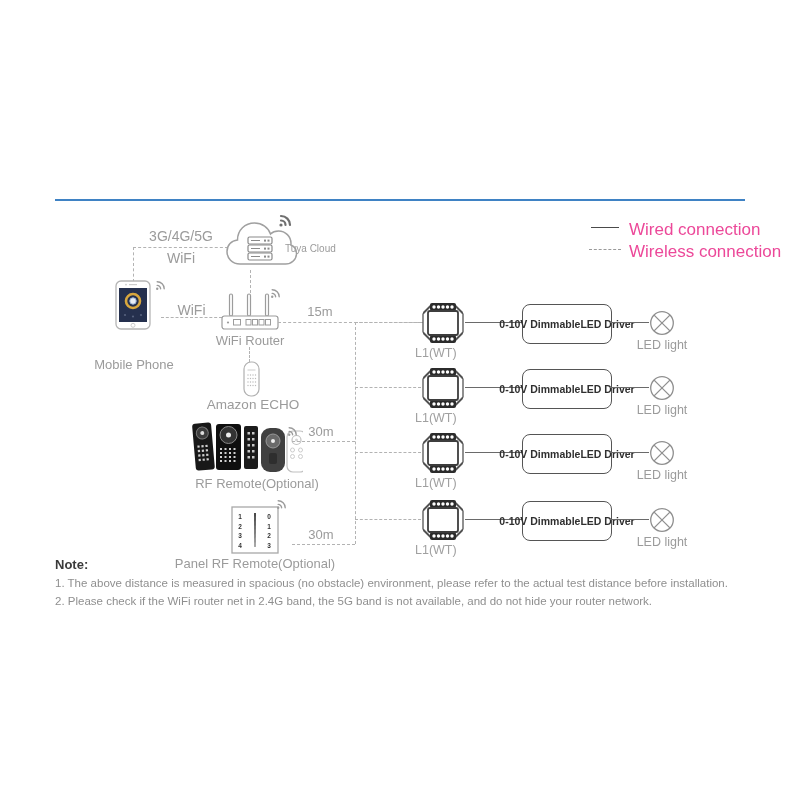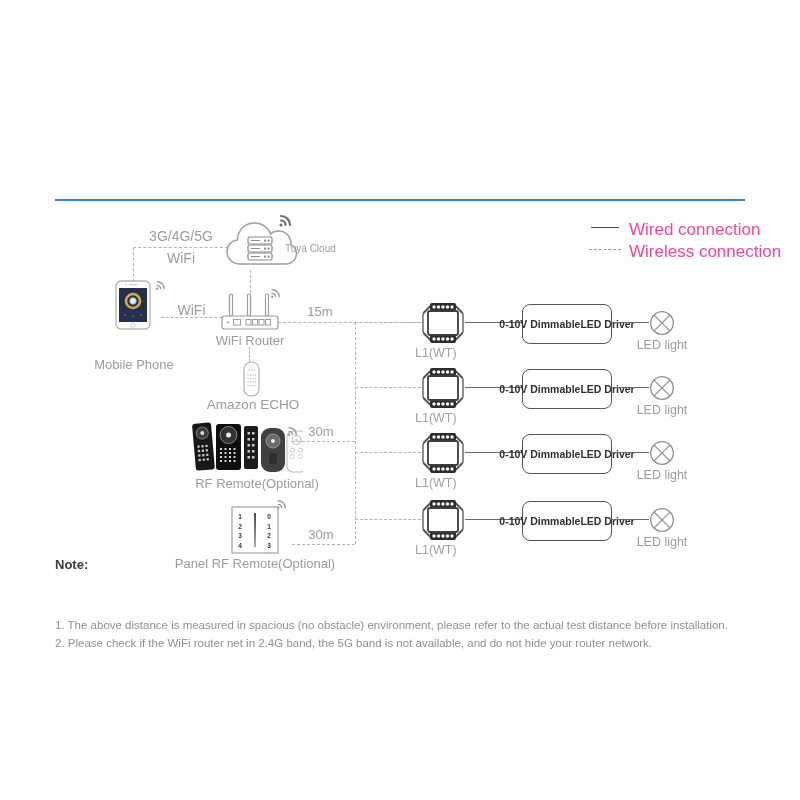--- a/index.html
+++ b/index.html
@@ -22,21 +22,21 @@
     border-radius:8px;display:flex;flex-direction:row;align-items:center;justify-content:center;
     background:#fff;color:#2f2f2f;font-size:10.5px;font-weight:600;line-height:1.35;white-space:nowrap;
   }
   .device-row{position:absolute;left:0;width:800px;height:60px;}
   .device-label{position:absolute;left:415px;top:44px;width:56px;color:#a0a0a0;font-size:12.5px;}
   .led-label{position:absolute;left:633px;top:36px;width:58px;text-align:center;color:#9b9b9b;font-size:12.5px;}
   .branch{position:absolute;left:355px;top:20px;width:66px;}
   .wire-a{left:465px;top:20px;width:57px;}
   .wire-b{left:610px;top:20px;width:39px;}
   .note-head{position:absolute;left:55px;top:557px;font-size:13px;font-weight:600;color:#3a3a3a;}
-  .note-item{position:absolute;left:55px;color:#8f8f8f;font-size:11.5px;white-space:nowrap;margin-top:42px;}
+  .note-item{position:absolute;left:55px;color:#8f8f8f;font-size:11.5px;white-space:nowrap;}
 </style>
 </head>
 <body>
 
 <div id="canvas">
 
   <div class="title-rule"></div>
 
   <div class="legend-line-solid"></div>
   <div class="legend-text" style="top:220px;">Wired connection</div>

